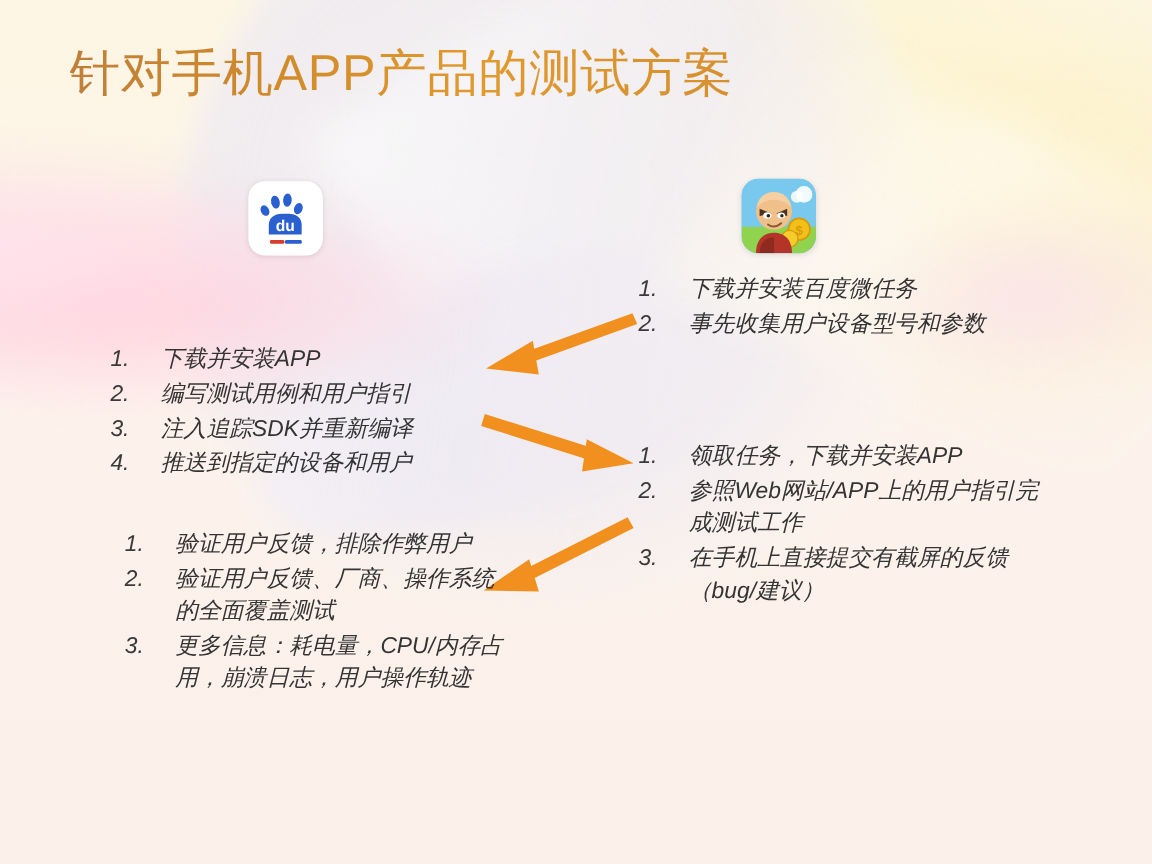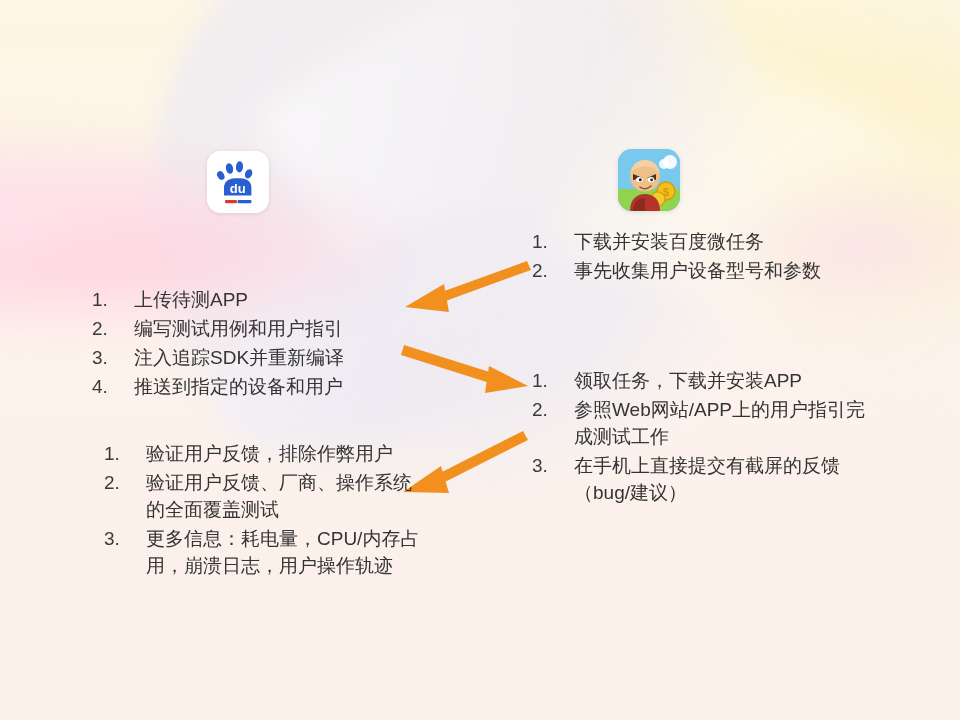--- a/index.html
+++ b/index.html
@@ -129,20 +129,21 @@
   }
   #icon-baidu { left: 207px; top: 151px; background: #ffffff; }
   #icon-task  { left: 618px; top: 149px; background: #6fc4e8; }
 
   
   .list {
     position: absolute;
     color: #343434;
     font-size: 19px;
     line-height: 1.42;
+    font-style: italic;
   }
   .list ol {
     margin: 0;
     padding: 0;
     list-style: none;
     counter-reset: li;
   }
   .list li {
     position: relative;
     padding-left: 46px;
@@ -187,20 +188,21 @@
     <div class="bg-hand"></div>
     <div class="bg-phone-edge"></div>
     <div class="bg-hand-finger"></div>
     <div class="bg-diag-right"></div>
     <div class="bg-pink-left"></div>
     <div class="bg-pink-left2"></div>
     <div class="bg-pink-right"></div>
     <div class="bg-bottom-wash"></div>
   </div>
 
+  <div class="title layer-fg">针对手机APP产品的测试方案</div>
 
   <div class="app-icon layer-fg" id="icon-baidu">
     <svg viewBox="0 0 62 62" width="62" height="62">
       <rect x="0" y="0" width="62" height="62" rx="14" fill="#ffffff"></rect>
       <g fill="#2a5fd0">
         <ellipse cx="22.5" cy="17.5" rx="3.6" ry="5.4" transform="rotate(-12 22.5 17.5)"></ellipse>
         <ellipse cx="32.5" cy="15.8" rx="3.6" ry="5.6" transform="rotate(4 32.5 15.8)"></ellipse>
         <ellipse cx="13.8" cy="24.5" rx="3.4" ry="4.6" transform="rotate(-28 13.8 24.5)"></ellipse>
         <ellipse cx="41.6" cy="22.8" rx="3.5" ry="4.8" transform="rotate(22 41.6 22.8)"></ellipse>
       </g>
@@ -265,21 +267,21 @@
 
       <g>
         <path d="M523 431 L434 476 L439 485 L528 440 Z"></path>
         <path d="M403 492 L441 466 L449 493 Z"></path>
       </g>
     </g>
   </svg>
 
   <div class="list layer-fg" id="list-left-top">
     <ol>
-      <li>上传待测APP</li>
+      <li>下载并安装APP</li>
       <li>编写测试用例和用户指引</li>
       <li>注入追踪SDK并重新编译</li>
       <li>推送到指定的设备和用户</li>
     </ol>
   </div>
 
   <div class="list layer-fg" id="list-left-bottom">
     <ol>
       <li>验证用户反馈，排除作弊用户</li>
       <li>验证用户反馈、厂商、操作系统的全面覆盖测试</li>

